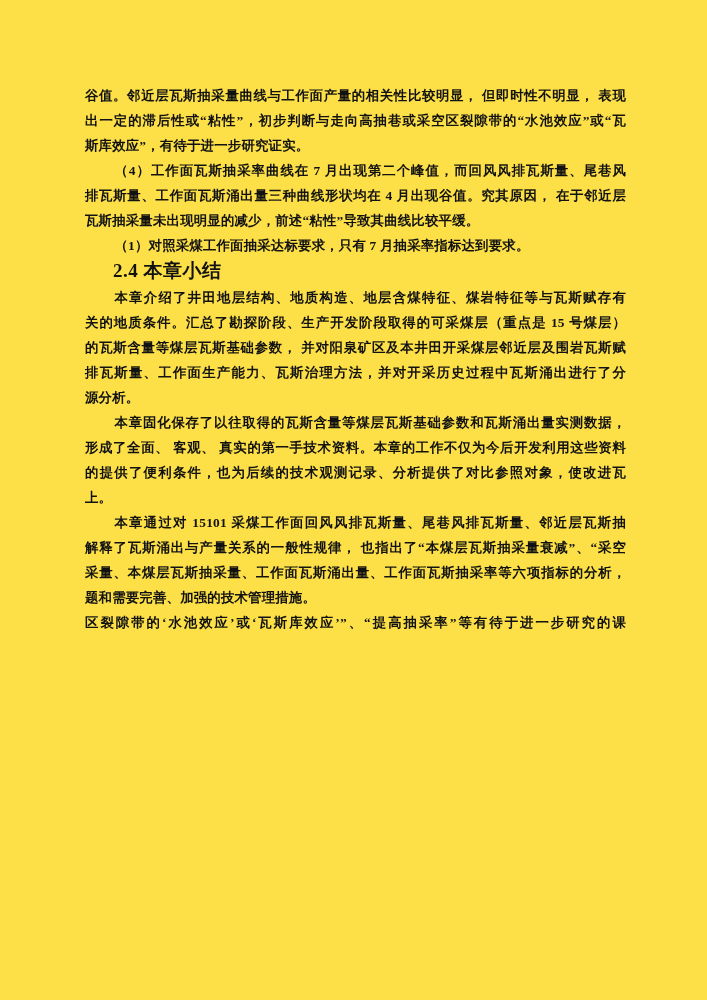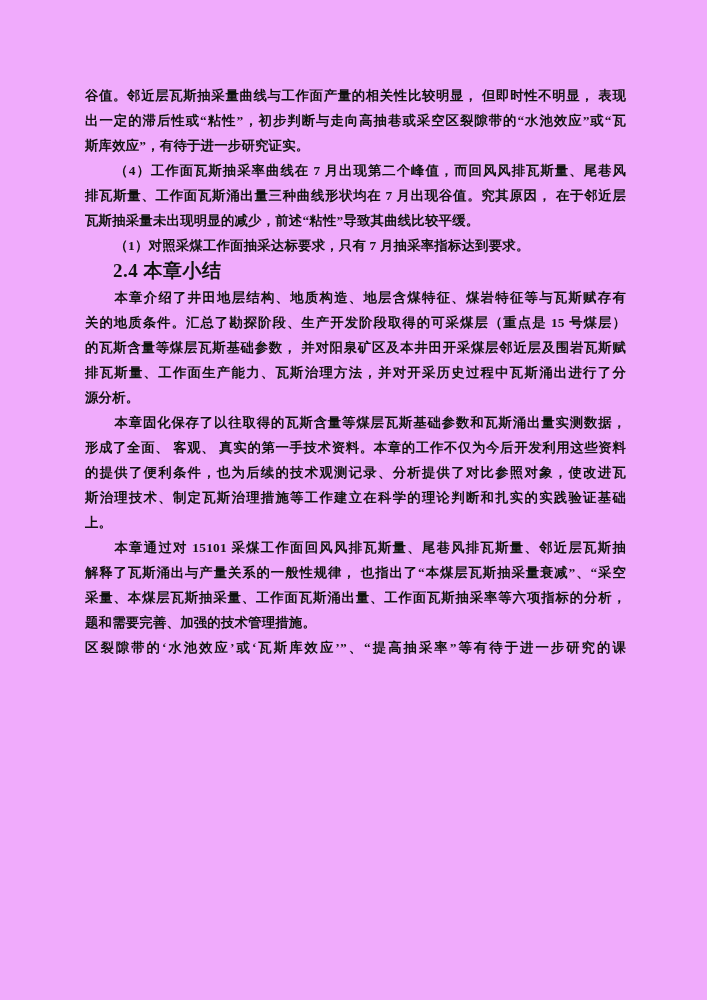--- a/index.html
+++ b/index.html
@@ -1,20 +1,20 @@
 <!DOCTYPE html>
 <html><head>
 <meta charset="utf-8">
 <style>
   html, body { margin: 0; padding: 0; background: #ffffff; }
   .page {
     position: relative;
     width: 707px;
     height: 1000px;
-    background: #f0abfc;
+    background: #fde047;
     overflow: hidden;
     font-family: "Liberation Serif", "DejaVu Serif", serif;
     color: #121212;
   }
   .content {
     position: absolute;
     left: 85px;
     top: 83px;
     width: 541px;
   }
@@ -57,21 +57,21 @@
   <div class="content">
 
     <div class="para">
       <p class="line fill">谷值。邻近层瓦斯抽采量曲线与工作面产量的相关性比较明显， 但即时性不明显， 表现</p>
       <p class="line fill">出一定的滞后性或“粘性”，初步判断与走向高抽巷或采空区裂隙带的“水池效应”或“瓦</p>
       <p class="line">斯库效应”，有待于进一步研究证实。</p>
     </div>
 
     <div class="para">
       <p class="line fill indent">（4）工作面瓦斯抽采率曲线在 7 月出现第二个峰值，而回风风排瓦斯量、尾巷风</p>
-      <p class="line fill">排瓦斯量、工作面瓦斯涌出量三种曲线形状均在 7 月出现谷值。究其原因， 在于邻近层</p>
+      <p class="line fill">排瓦斯量、工作面瓦斯涌出量三种曲线形状均在 4 月出现谷值。究其原因， 在于邻近层</p>
       <p class="line">瓦斯抽采量未出现明显的减少，前述“粘性”导致其曲线比较平缓。</p>
     </div>
 
     <div class="para">
       <p class="line indent">（1）对照采煤工作面抽采达标要求，只有 7 月抽采率指标达到要求。</p>
     </div>
 
     <h2 class="heading">2.4 本章小结</h2>
 
     <div class="para">
@@ -79,21 +79,20 @@
       <p class="line fill">关的地质条件。汇总了勘探阶段、生产开发阶段取得的可采煤层（重点是 15 号煤层）</p>
       <p class="line fill">的瓦斯含量等煤层瓦斯基础参数， 并对阳泉矿区及本井田开采煤层邻近层及围岩瓦斯赋</p>
       <p class="line fill">排瓦斯量、工作面生产能力、瓦斯治理方法，并对开采历史过程中瓦斯涌出进行了分</p>
       <p class="line">源分析。</p>
     </div>
 
     <div class="para">
       <p class="line fill indent">本章固化保存了以往取得的瓦斯含量等煤层瓦斯基础参数和瓦斯涌出量实测数据，</p>
       <p class="line fill">形成了全面、 客观、 真实的第一手技术资料。本章的工作不仅为今后开发利用这些资料</p>
       <p class="line fill">的提供了便利条件，也为后续的技术观测记录、分析提供了对比参照对象，使改进瓦</p>
-      <p class="line fill">斯治理技术、制定瓦斯治理措施等工作建立在科学的理论判断和扎实的实践验证基础</p>
       <p class="line">上。</p>
     </div>
 
     <div class="para">
       <p class="line fill indent">本章通过对 15101 采煤工作面回风风排瓦斯量、尾巷风排瓦斯量、邻近层瓦斯抽</p>
       <p class="line fill">解释了瓦斯涌出与产量关系的一般性规律， 也指出了“本煤层瓦斯抽采量衰减”、“采空</p>
       <p class="line fill">采量、本煤层瓦斯抽采量、工作面瓦斯涌出量、工作面瓦斯抽采率等六项指标的分析，</p>
       <p class="line">题和需要完善、加强的技术管理措施。</p>
       <p class="line fill">区裂隙带的‘水池效应’或‘瓦斯库效应’”、“提高抽采率”等有待于进一步研究的课</p>
     </div>

